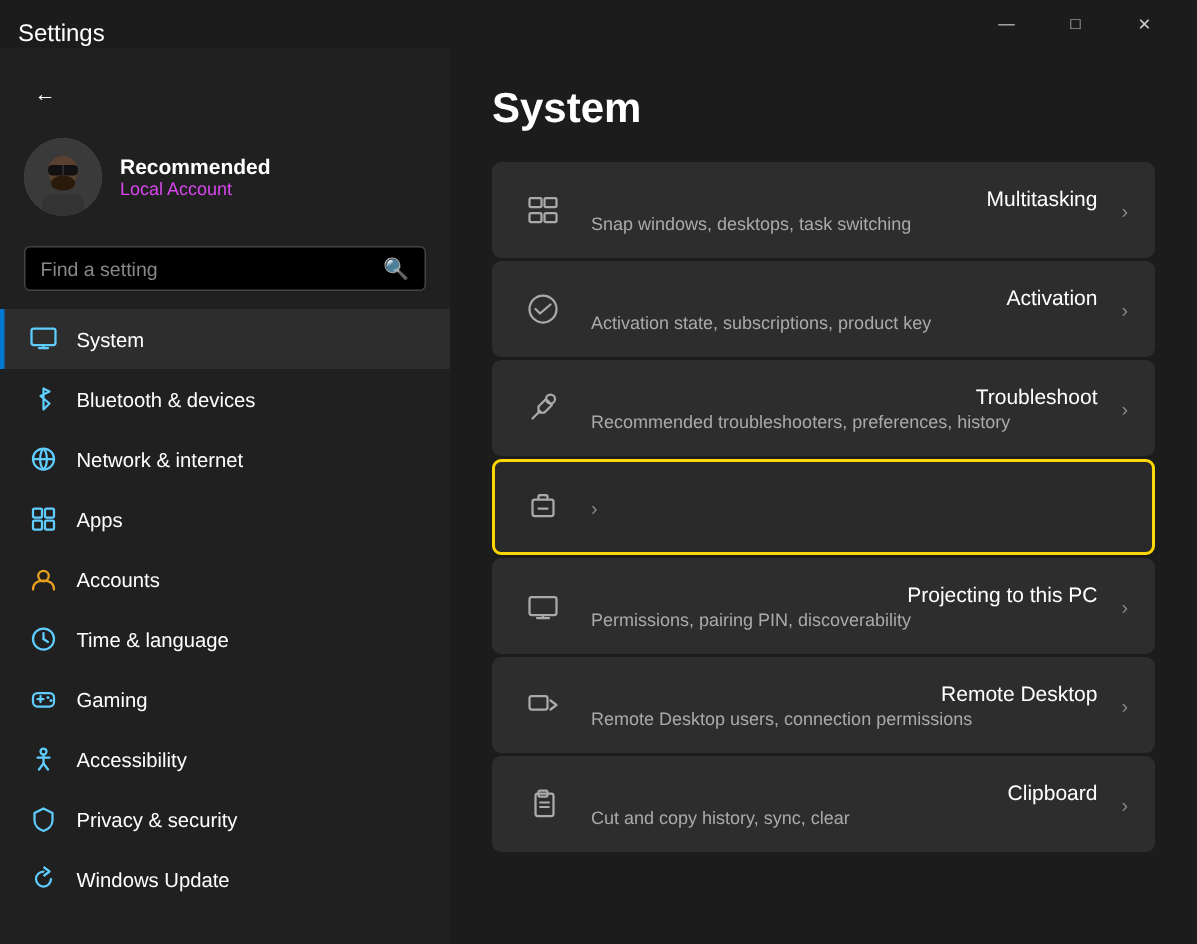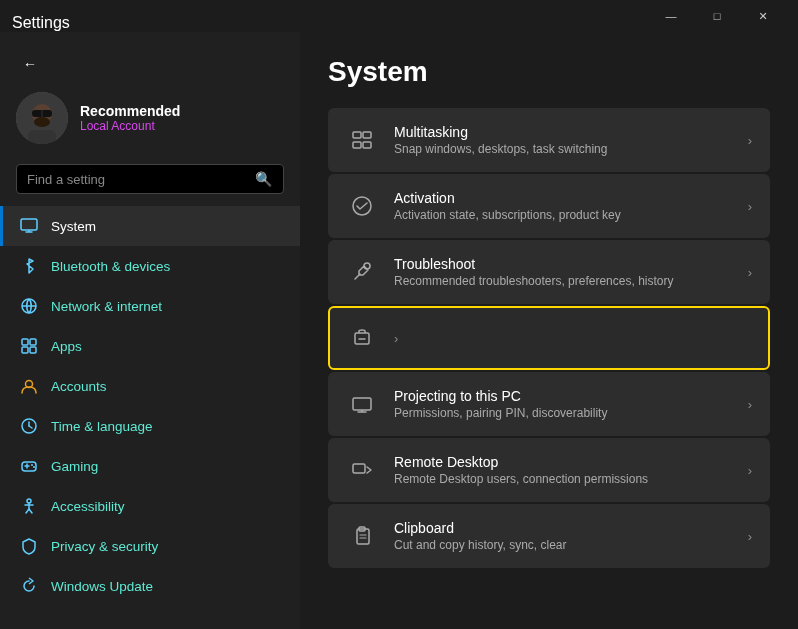--- a/index.html
+++ b/index.html
@@ -128,21 +128,21 @@
       flex: 1;
     }
     .nav-item {
       display: flex;
       align-items: center;
       gap: 12px;
       padding: 10px 16px;
       cursor: pointer;
       border-left: 3px solid transparent;
       font-size: 13.5px;
-      color: #5eead4;
+      color: #ffffff;
     }
     .nav-item.active {
       background: #2d2d2d;
       border-left: 3px solid #0078d4;
       color: #fff;
     }
     .nav-icon {
       width: 20px;
       height: 20px;
       display: flex;
@@ -195,20 +195,21 @@
       justify-content: center;
       color: #ccc;
       font-size: 20px;
       flex-shrink: 0;
     }
     .settings-item-text { flex: 1; }
     .settings-item-title {
       font-size: 14px;
       font-weight: 500;
       color: #fff;
+      text-align: right;
     }
     .settings-item-desc {
       font-size: 12px;
       color: #aaa;
       margin-top: 2px;
     }
     .chevron {
       color: #888;
       font-size: 13px;
     }

